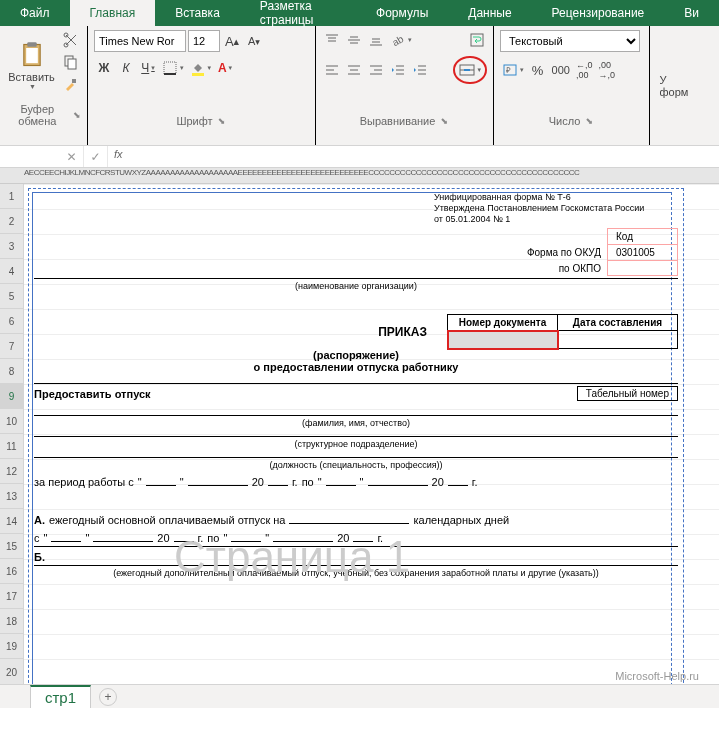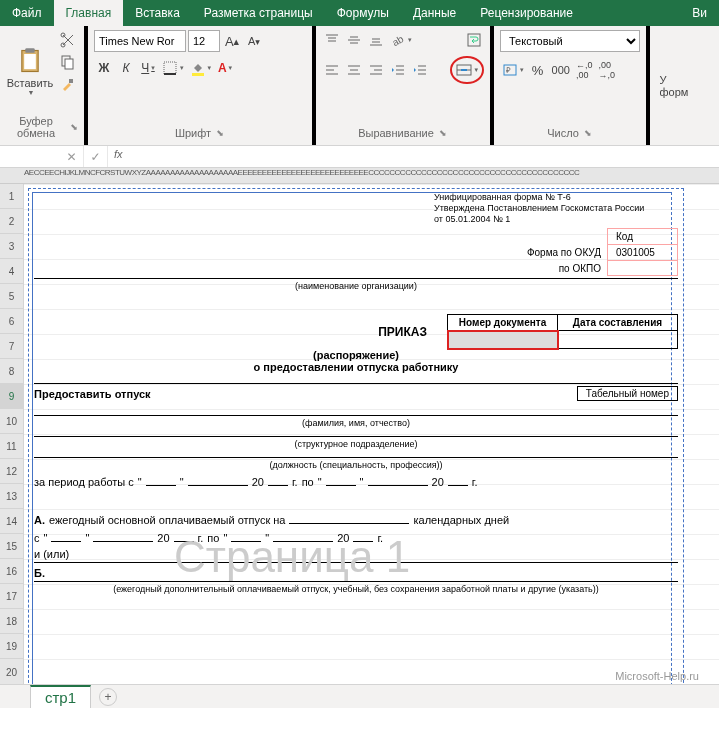--- a/index.html
+++ b/index.html
@@ -1,26 +1,26 @@
 <!DOCTYPE html>
 <html><head>
 <meta charset="utf-8">
 <style>
 * { margin: 0; padding: 0; box-sizing: border-box; font-family: 'Segoe UI', Arial, sans-serif; }
 body { background: #fff; width: 719px; height: 750px; overflow: hidden; font-size: 12px; color: #444; }
 
 
 .tabs { display: flex; background: #217346; height: 26px; align-items: stretch; }
-.tab { padding: 4px 12px; color: #fff; font-size: 12px; cursor: pointer; display: flex; align-items: center; }
+.tab { padding: 4px 20px; color: #fff; font-size: 12px; cursor: pointer; display: flex; align-items: center; }
 .tab.active { background: #f3f2f1; color: #217346; }
 .tab:last-child { margin-left: auto; }
 
 
 .ribbon { background: #f3f2f1; border-bottom: 1px solid #d4d4d4; display: flex; height: 120px; }
-.group { border-right: 4px solid #000000; padding: 4px 6px 6px; display: flex; flex-direction: column; justify-content: space-between; }
+.group { border-right: 1px solid #000000; padding: 4px 6px 18px; display: flex; flex-direction: column; justify-content: space-between; }
 .group-body { display: flex; gap: 4px; flex: 1; }
 .group-label { text-align: center; font-size: 11px; color: #666; padding-top: 2px; display:flex; justify-content:center; align-items:center; gap:4px;}
 .corner { width:10px; height:10px; font-size:9px; color:#888;}
 .col { display: flex; flex-direction: column; gap: 2px; }
 .row { display: flex; gap: 2px; align-items: center; }
 .btn { padding: 2px; display: flex; align-items: center; justify-content: center; cursor: pointer; border-radius: 2px; min-width: 20px; min-height: 20px; }
 .btn-lg { flex-direction: column; min-width: 44px; padding: 4px; }
 .btn-label { font-size: 11px; color: #444; margin-top: 2px; }
 .dropdown-arrow { font-size: 7px; color: #666; margin-left: 2px; }
 select, input.font-input { border: 1px solid #ababab; background: #fff; font-size: 11px; height: 22px; padding: 0 4px; }
@@ -427,23 +427,20 @@
         <span>г.</span>
         <span>по</span>
         <span>"</span>
           <span class="blank"></span>
           <span>"</span>
         <span class="blank" style="min-width:60px"></span>
         <span>20</span>
           <span class="blank" style="min-width:20px"></span>
         <span>г.</span>
       </div>
-      <div class="line">
-          <span>и (или)</span>
-        </div>
       <div class="underline-full"></div>
       <div class="line">
           <b>Б.</b>
         </div>
       <div class="underline-full"></div>
       <div class="caption">(ежегодный дополнительный оплачиваемый отпуск, учебный, без сохранения заработной платы и другие (указать))</div>
     </div>
 
     <div class="watermark">Страница 1</div>
   </div>

